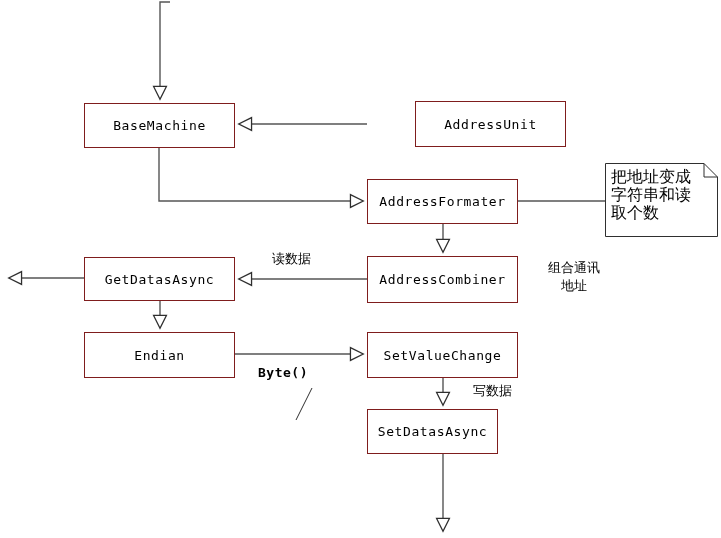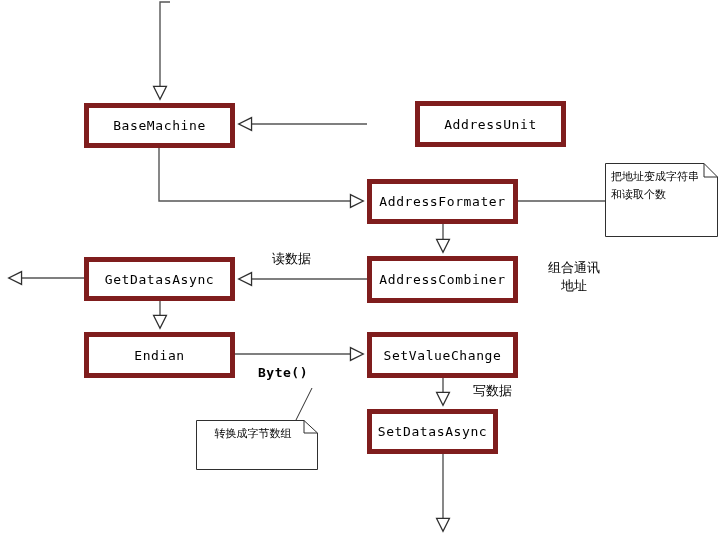--- a/index.html
+++ b/index.html
@@ -19,21 +19,21 @@
   #wires {
     position: absolute;
     left: 0; top: 0;
     width: 721px;
     height: 538px;
     pointer-events: none;
   }
   .node {
     position: absolute;
     box-sizing: border-box;
-    border: 5px solid #7f1d1d;
+    border: 1px solid #7f1d1d;
     background: #ffffff;
     display: flex;
     align-items: center;
     justify-content: center;
     font-family: "DejaVu Sans Mono", "Liberation Mono", monospace;
     font-size: 13px;
     color: #000000;
     letter-spacing: 0.6px;
     white-space: nowrap;
     z-index: 2;
@@ -47,21 +47,21 @@
   .note .note-shape {
     position: absolute;
     left: 0; top: 0;
     width: 100%;
     height: 100%;
   }
   .note .note-text {
     position: relative;
     z-index: 1;
     font-family: "DejaVu Sans", "Liberation Sans", sans-serif;
-    font-size: 11px;
+    font-size: 16px;
     line-height: 18px;
     color: #000000;
     padding: 5px 14px 4px 6px;
     box-sizing: border-box;
     word-break: break-all;
   }
   .note.centered .note-text {
     text-align: center;
   }
   .edge-label {
@@ -161,27 +161,20 @@
   </div>
 
   <div class="note" style="left:605px; top:163px; width:113px; height:74px;">
     <svg class="note-shape" viewBox="0 0 113 74" preserveAspectRatio="none" xmlns="http://www.w3.org/2000/svg">
       <path d="M 0.5 0.5 L 99 0.5 L 112.5 14 L 112.5 73.5 L 0.5 73.5 Z" fill="#ffffff" stroke="#2f2f2f" stroke-width="1"></path>
       <path d="M 99 0.5 L 99 14 L 112.5 14" fill="none" stroke="#2f2f2f" stroke-width="1"></path>
     </svg>
     <div class="note-text">把地址变成字符串和读取个数</div>
   </div>
 
-  <div class="note centered" style="left:196px; top:420px; width:122px; height:50px;">
-    <svg class="note-shape" viewBox="0 0 122 50" preserveAspectRatio="none" xmlns="http://www.w3.org/2000/svg">
-      <path d="M 0.5 0.5 L 108 0.5 L 121.5 13 L 121.5 49.5 L 0.5 49.5 Z" fill="#ffffff" stroke="#2f2f2f" stroke-width="1"></path>
-      <path d="M 108 0.5 L 108 13 L 121.5 13" fill="none" stroke="#2f2f2f" stroke-width="1"></path>
-    </svg>
-    <div class="note-text">转换成字节数组</div>
-  </div>
 
   <div class="edge-label" style="left:272px; top:250px;">读数据</div>
 
   <div class="edge-label mono" style="left:258px; top:365px;font-weight:bold;">Byte()</div>
 
   <div class="edge-label" style="left:473px; top:382px;">写数据</div>
 
   <div class="float-label" style="left:534px; top:259px; width:80px;">组合通讯
 地址</div>
 

